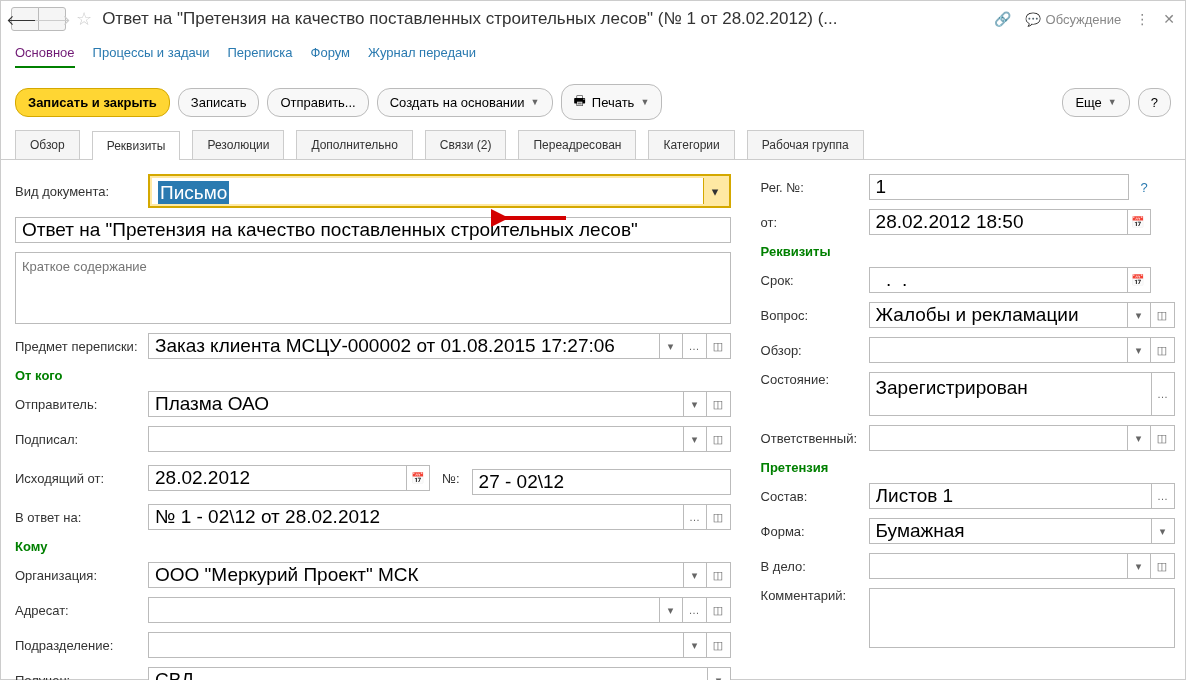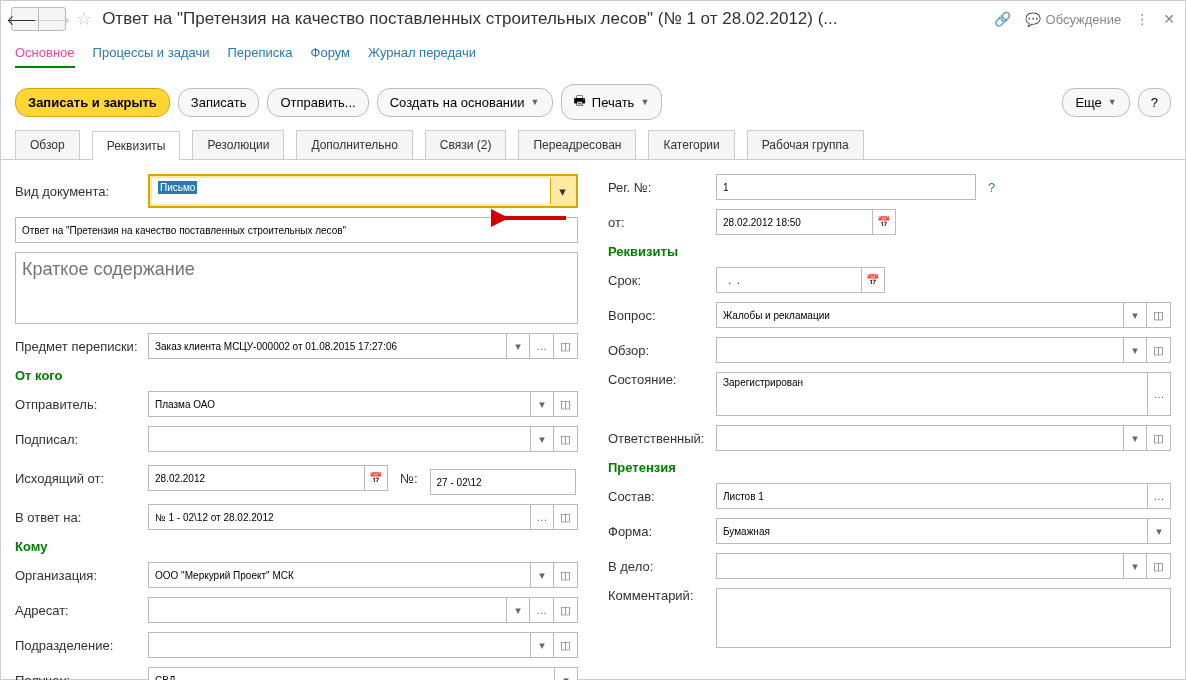--- a/index.html
+++ b/index.html
@@ -10,45 +10,45 @@
 .nav-btn { width: 28px; height: 24px; border: 1px solid #bbb; background: #f5f5f5; display: flex; align-items: center; justify-content: center; cursor: pointer; font-size: 14px; }
 .nav-btn:first-child { border-radius: 3px 0 0 3px; }
 .nav-btn:last-child { border-radius: 0 3px 3px 0; margin-left: -1px; }
 .star { color: #ccc; font-size: 18px; margin: 0 4px; cursor: pointer; }
 .title { font-size: 17px; font-weight: normal; flex: 1; white-space: nowrap; overflow: hidden; text-overflow: ellipsis; }
 .title-icons { display: flex; gap: 14px; align-items: center; color: #888; }
 .title-icon { cursor: pointer; font-size: 14px; }
 .discuss { display: flex; align-items: center; gap: 4px; cursor: pointer; color: #888; }
 .menu-bar { display: flex; gap: 18px; padding: 8px 14px 10px; font-size: 13px; }
 .menu-item { color: #2a7ab0; cursor: pointer; }
-.menu-item.active { color: #ec4899; border-bottom: 2px solid #008000; padding-bottom: 6px; }
+.menu-item.active { color: #701a75; border-bottom: 2px solid #008000; padding-bottom: 6px; }
 .toolbar { display: flex; gap: 8px; padding: 6px 14px 10px; align-items: center; }
 .btn { border: 1px solid #bbb; background: #f8f8f8; padding: 6px 12px; border-radius: 13px; cursor: pointer; font-size: 13px; display: flex; align-items: center; gap: 6px; }
 .btn.primary { background: #ffd633; border-color: #d4a800; font-weight: bold; }
 .btn .caret { font-size: 9px; color: #666; }
 .spacer { flex: 1; }
 .tabbar { display: flex; padding: 0 14px; border-bottom: 1px solid #ccc; gap: 13px; }
 .tab { padding: 7px 14px; border: 1px solid #ccc; border-bottom: none; background: #f5f5f5; cursor: pointer; margin-right: -1px; font-size: 12px; }
 .tab.active { background: #fff; position: relative; top: 1px; }
 .content { display: flex; padding: 14px; gap: 30px; }
 .col { flex: 1; }
 .row { display: flex; align-items: center; margin-bottom: 9px; gap: 8px; }
 .label { width: 125px; font-size: 13px; flex-shrink: 0; }
 .label.short { width: 100px; }
 .section-label { color: #008000; font-weight: bold; font-size: 13px; margin: 4px 0 8px; }
-.input { flex: 1; border: 1px solid #bbb; padding: 4px 6px; height: 26px; font-size: 10px; background: #fff; }
+.input { flex: 1; border: 1px solid #bbb; padding: 4px 6px; height: 26px; font-size: 19px; background: #fff; }
 .input-group { flex: 1; display: flex; }
 .input-group .input { border-right: none; }
 .input-group .ib { width: 24px; height: 26px; border: 1px solid #bbb; border-left: none; background: #fff; display: flex; align-items: center; justify-content: center; cursor: pointer; font-size: 11px; color: #666; }
 .input-group .ib:first-of-type { border-left: 1px solid #bbb; }
 .highlight-field { background: #ffe9a3; border: 2px solid #d4a800; padding: 2px; display: flex; flex: 1; }
 .highlight-field .input { background: #fff; border: none; }
 .highlight-field .selected-text { background: #2a7ab0; color: #fff; padding: 1px 2px; }
 .highlight-field .ib { border: none; border-left: 1px solid #d4a800; background: #ffe9a3; width: 24px; display: flex; align-items: center; justify-content: center; }
-.textarea { width: 100%; border: 1px solid #bbb; padding: 6px; height: 72px; resize: none; font-size: 18px; font-family: Arial; }
+.textarea { width: 100%; border: 1px solid #bbb; padding: 6px; height: 72px; resize: none; font-size: 13px; font-family: Arial; }
 .arrow-overlay { position: absolute; left: 490px; top: 207px; pointer-events: none; }
 .help-q { color: #2a7ab0; cursor: pointer; margin-left: 4px; }
 .num-label { margin: 0 4px; }
 .comment-area { flex: 1; border: 1px solid #bbb; height: 60px; }
 </style>
 </head>
 <body>
 
 <div class="window">
   <div class="titlebar">

